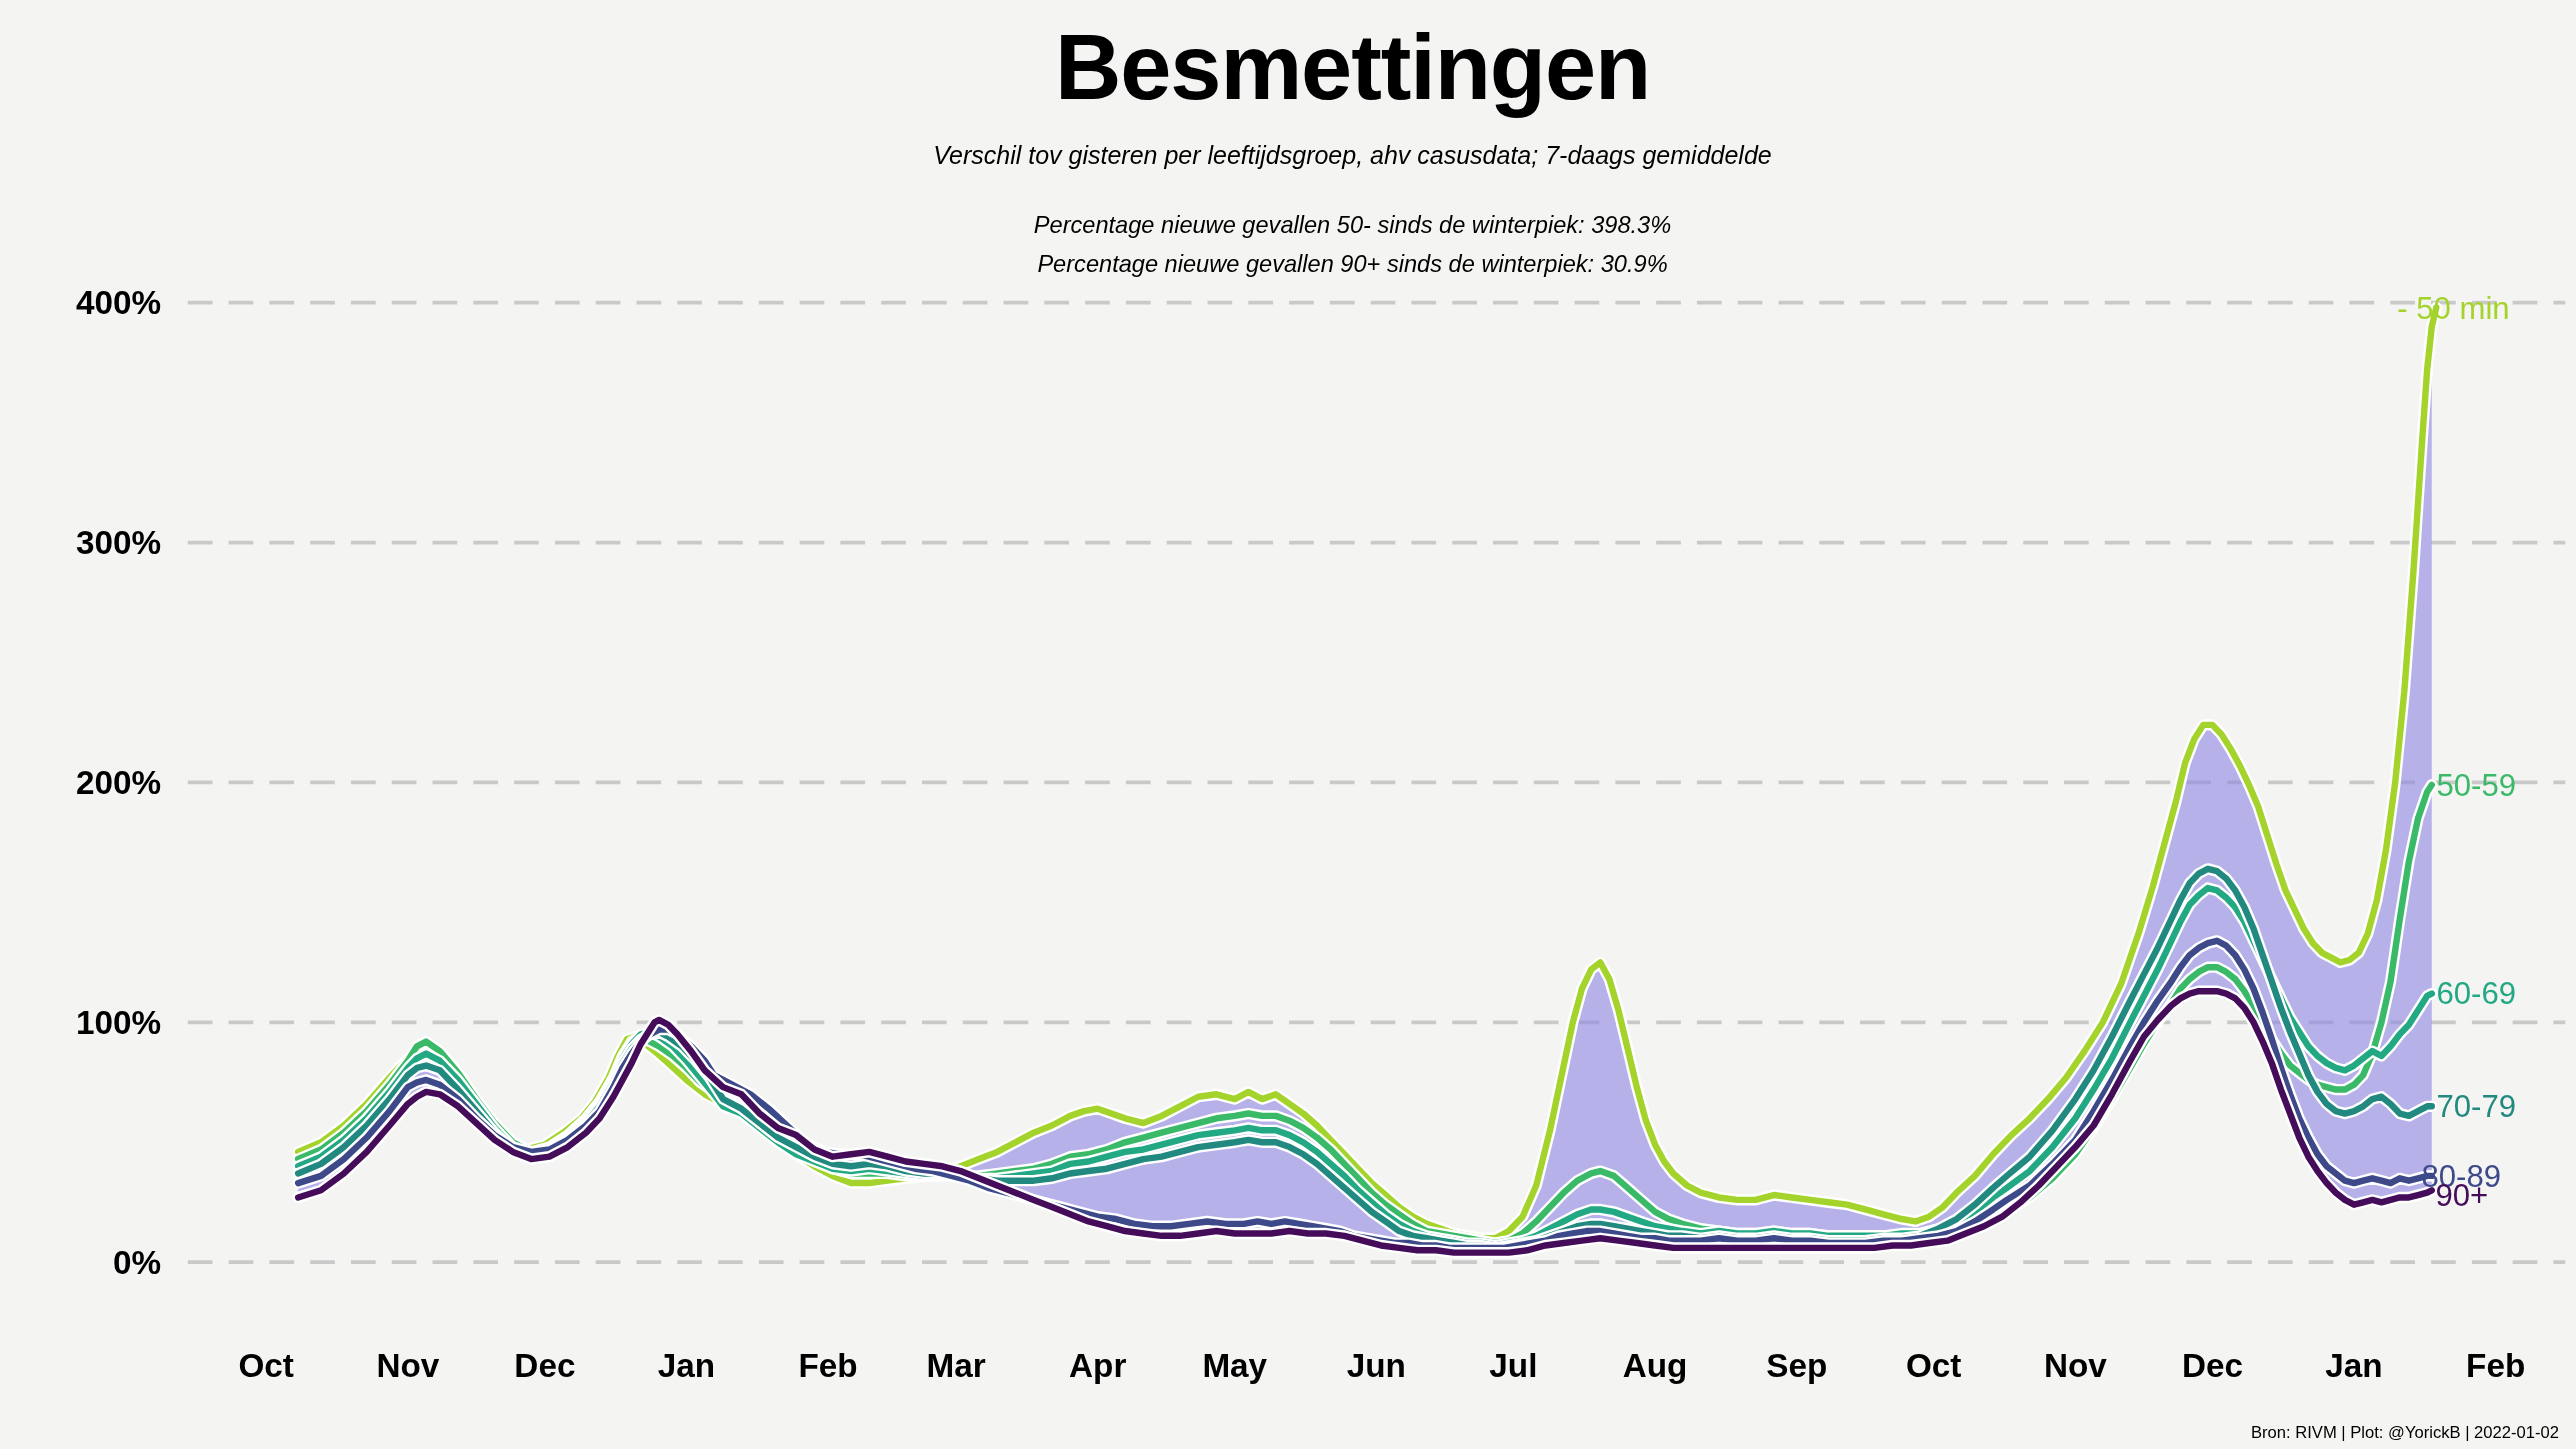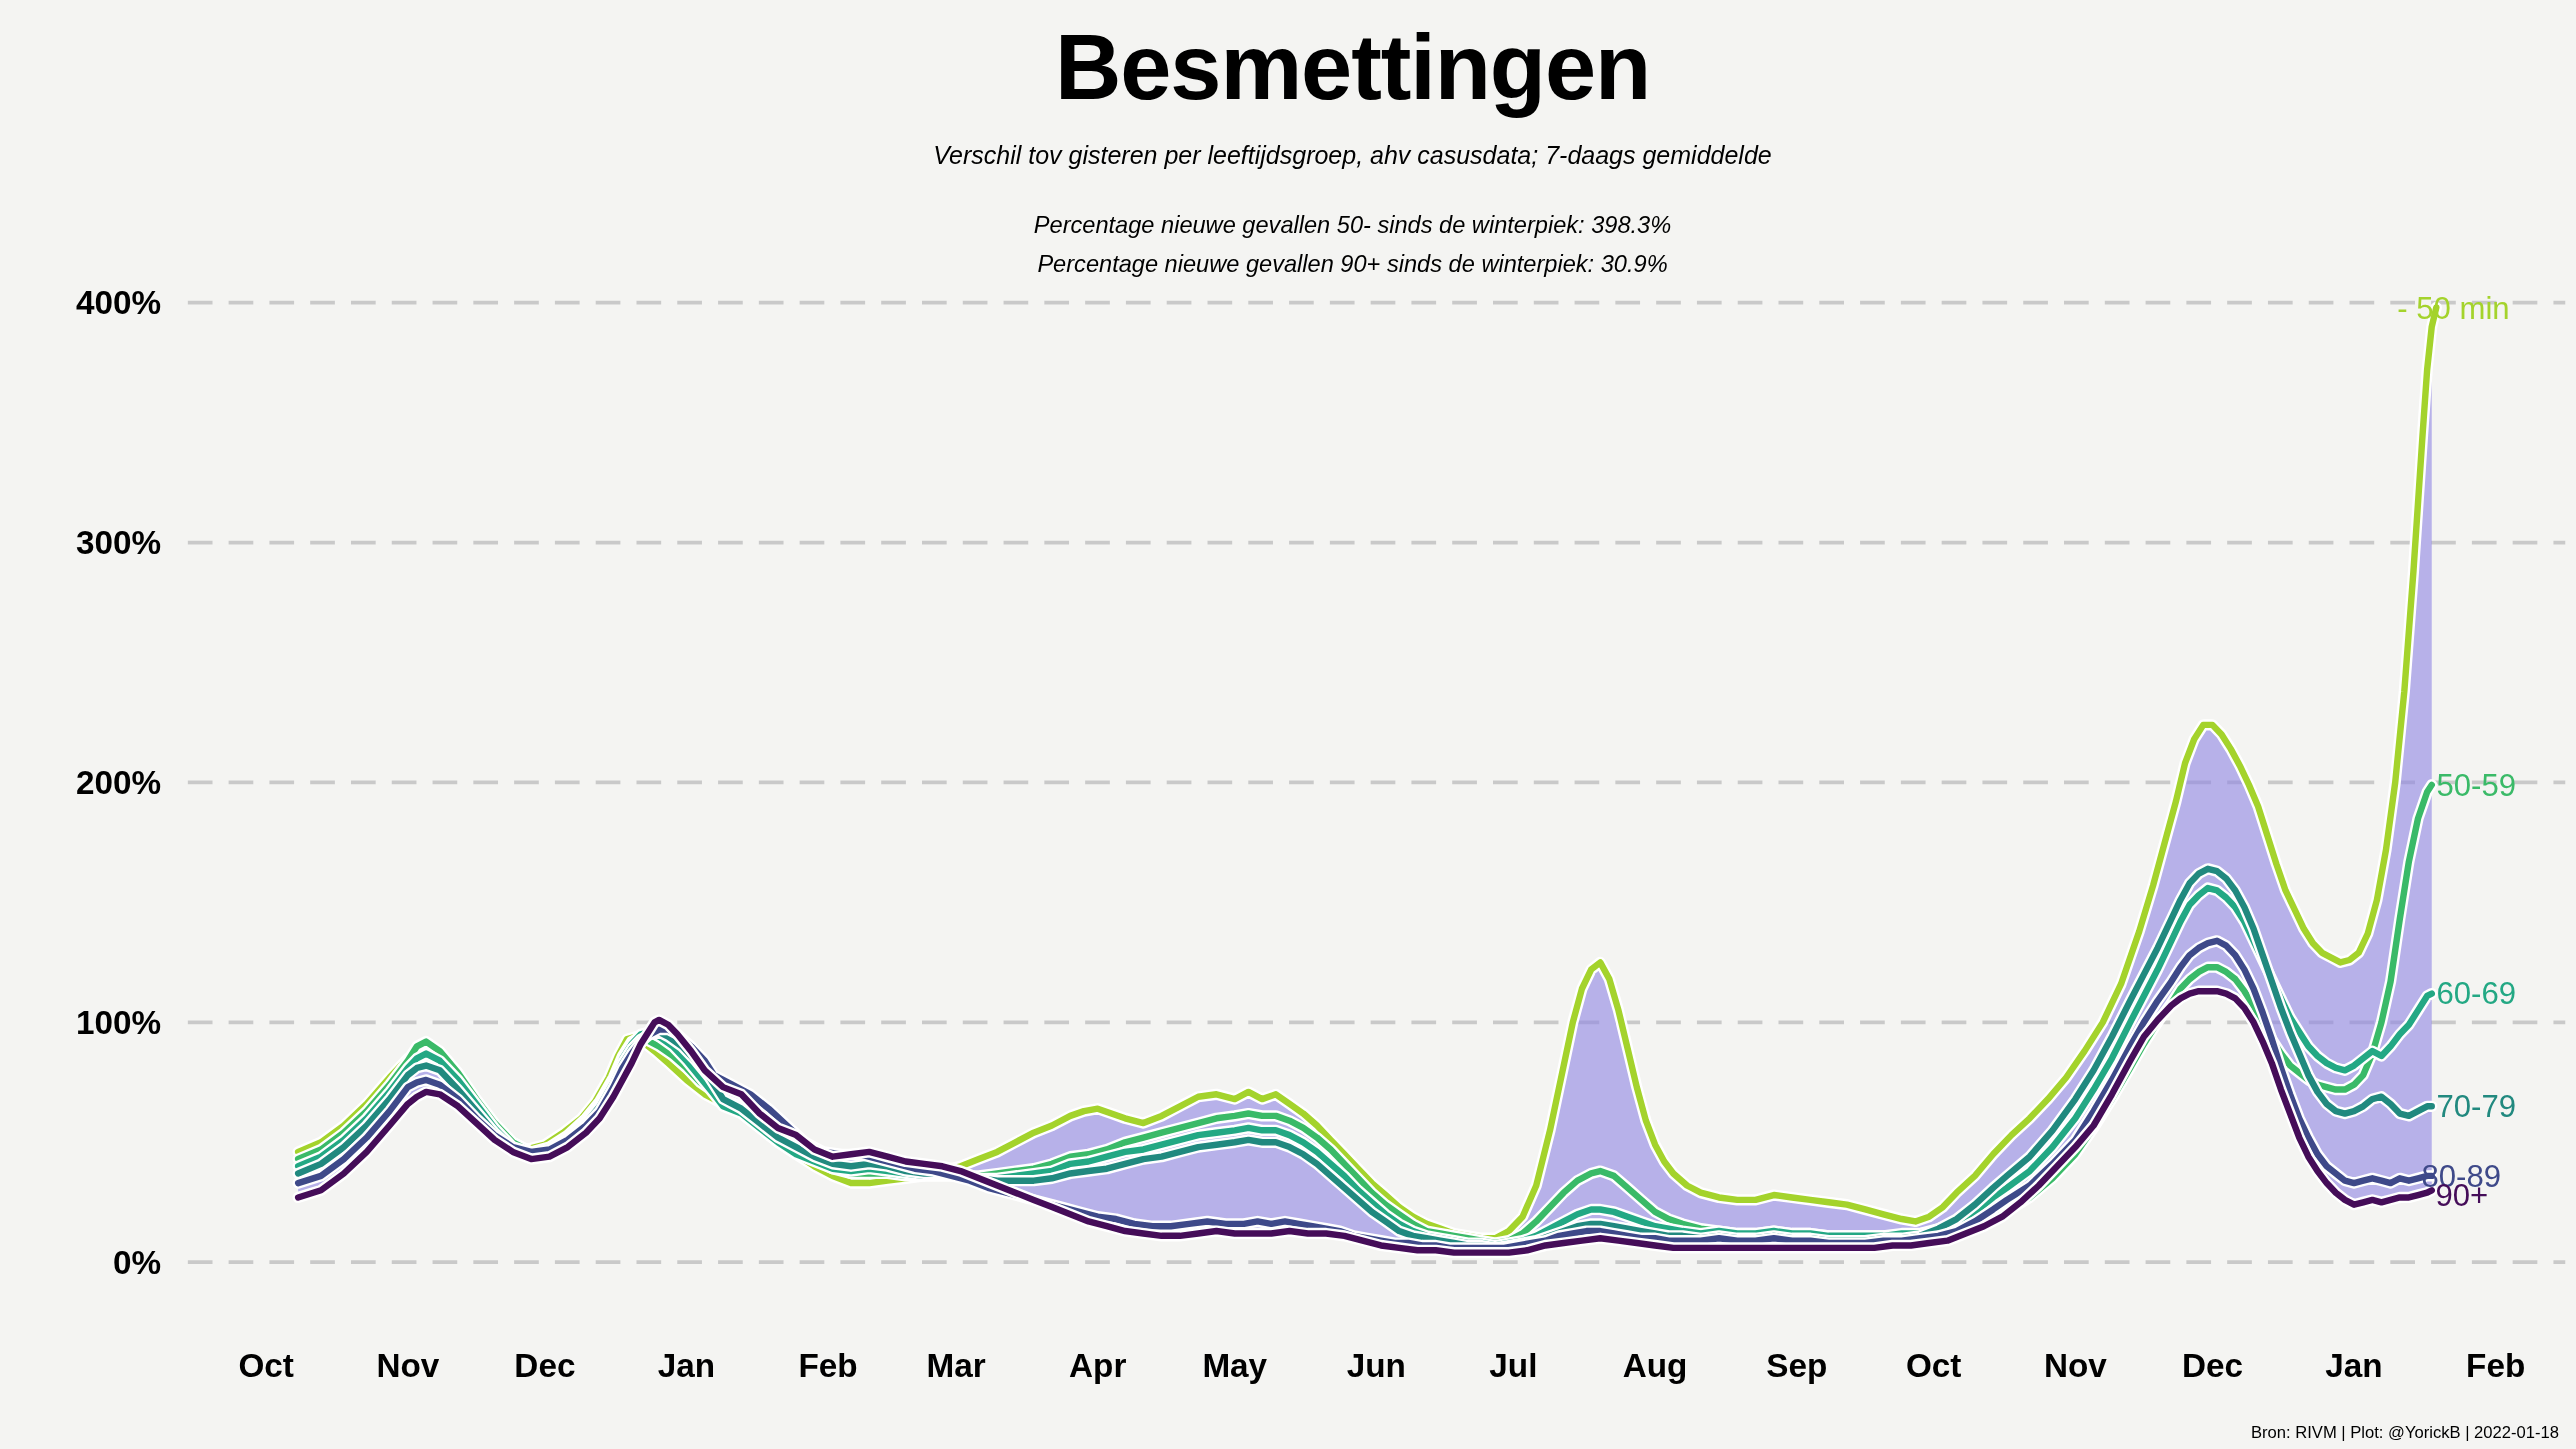--- a/index.html
+++ b/index.html
@@ -68,15 +68,15 @@
       <text x="4540" y="1484" class="serlabel" fill="#3aba68">50-59</text>
       <text x="4540" y="1871" class="serlabel" fill="#23a884">60-69</text>
       <text x="4540" y="2081" class="serlabel" fill="#21897f">70-79</text>
       <text x="4512" y="2212" class="serlabel" fill="#3e4989">80-89</text>
       <text x="4538" y="2248" class="serlabel" fill="#450d59">90+</text>
     </svg>
   <div class="title">Besmettingen</div>
   <div class="subtitle">Verschil tov gisteren per leeftijdsgroep, ahv casusdata; 7-daags gemiddelde</div>
   <div class="statline1">Percentage nieuwe gevallen 50- sinds de winterpiek: 398.3%</div>
   <div class="statline2">Percentage nieuwe gevallen 90+ sinds de winterpiek: 30.9%</div>
-  <div class="footer">Bron: RIVM | Plot: @YorickB  |  2022-01-18</div>
+  <div class="footer">Bron: RIVM | Plot: @YorickB  |  2022-01-02</div>
 </div>
 
 
 </body></html>

